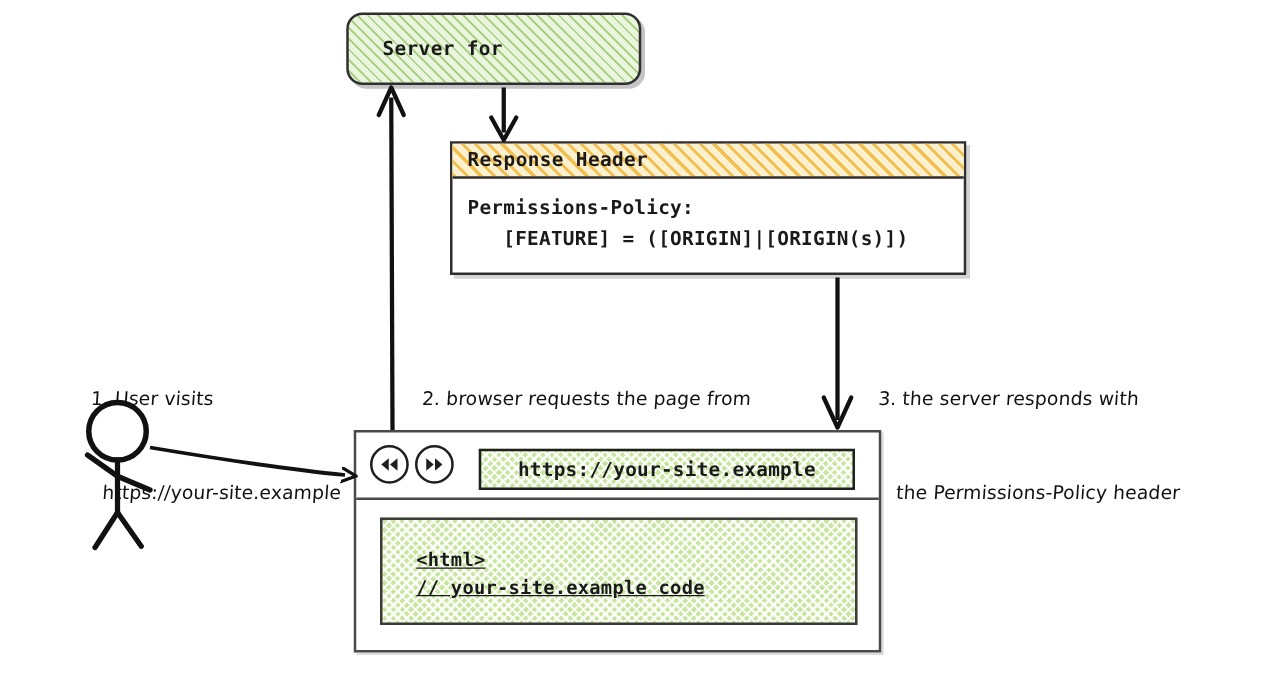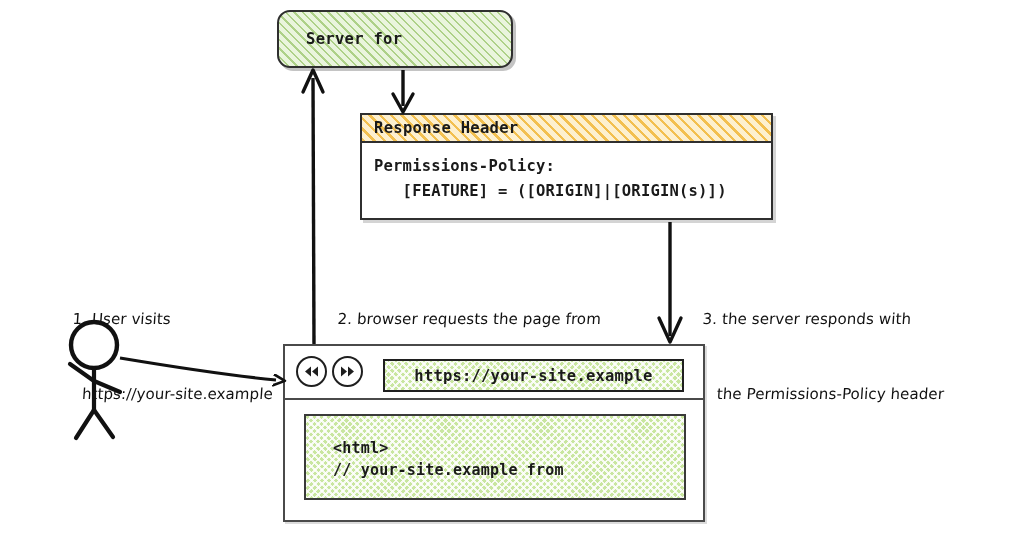--- a/index.html
+++ b/index.html
@@ -177,20 +177,21 @@
     border: 2.2px solid #3a3a3a;
     box-sizing: border-box;
     padding: 21px 0 0 27px;
   }
   .code-block .mono {
     font-size: 15px;
     line-height: 22px;
     font-weight: 700;
     white-space: pre;
     letter-spacing: 0.2px;
+    text-decoration: underline;
   }
 
   
   .step-label {
     position: absolute;
     font-family: "DejaVu Sans", sans-serif;
     font-size: 15px;
     line-height: 25px;
     color: #111111;
     white-space: pre;
@@ -265,21 +266,21 @@
       </div>
 
       <div class="url-bar hatch-green-cross">
         <span class="mono">https://your-site.example</span>
       </div>
     </div>
 
     <div class="page-area">
       <div class="code-block hatch-green-cross">
         <div class="mono">&lt;html&gt;</div>
-        <div class="mono">// your-site.example from</div>
+        <div class="mono">// your-site.example code</div>
       </div>
     </div>
 
   </div>
 
   <svg id="overlay">
     <defs>
       <marker id="ah" markerWidth="14" markerHeight="14" refX="3" refY="6" orient="auto" markerUnits="userSpaceOnUse">
         <path d="M0.5,0.5 L12,6 L0.5,11.5" fill="none" stroke="#111111" stroke-width="2.6" stroke-linecap="round" stroke-linejoin="round"></path>
       </marker>

